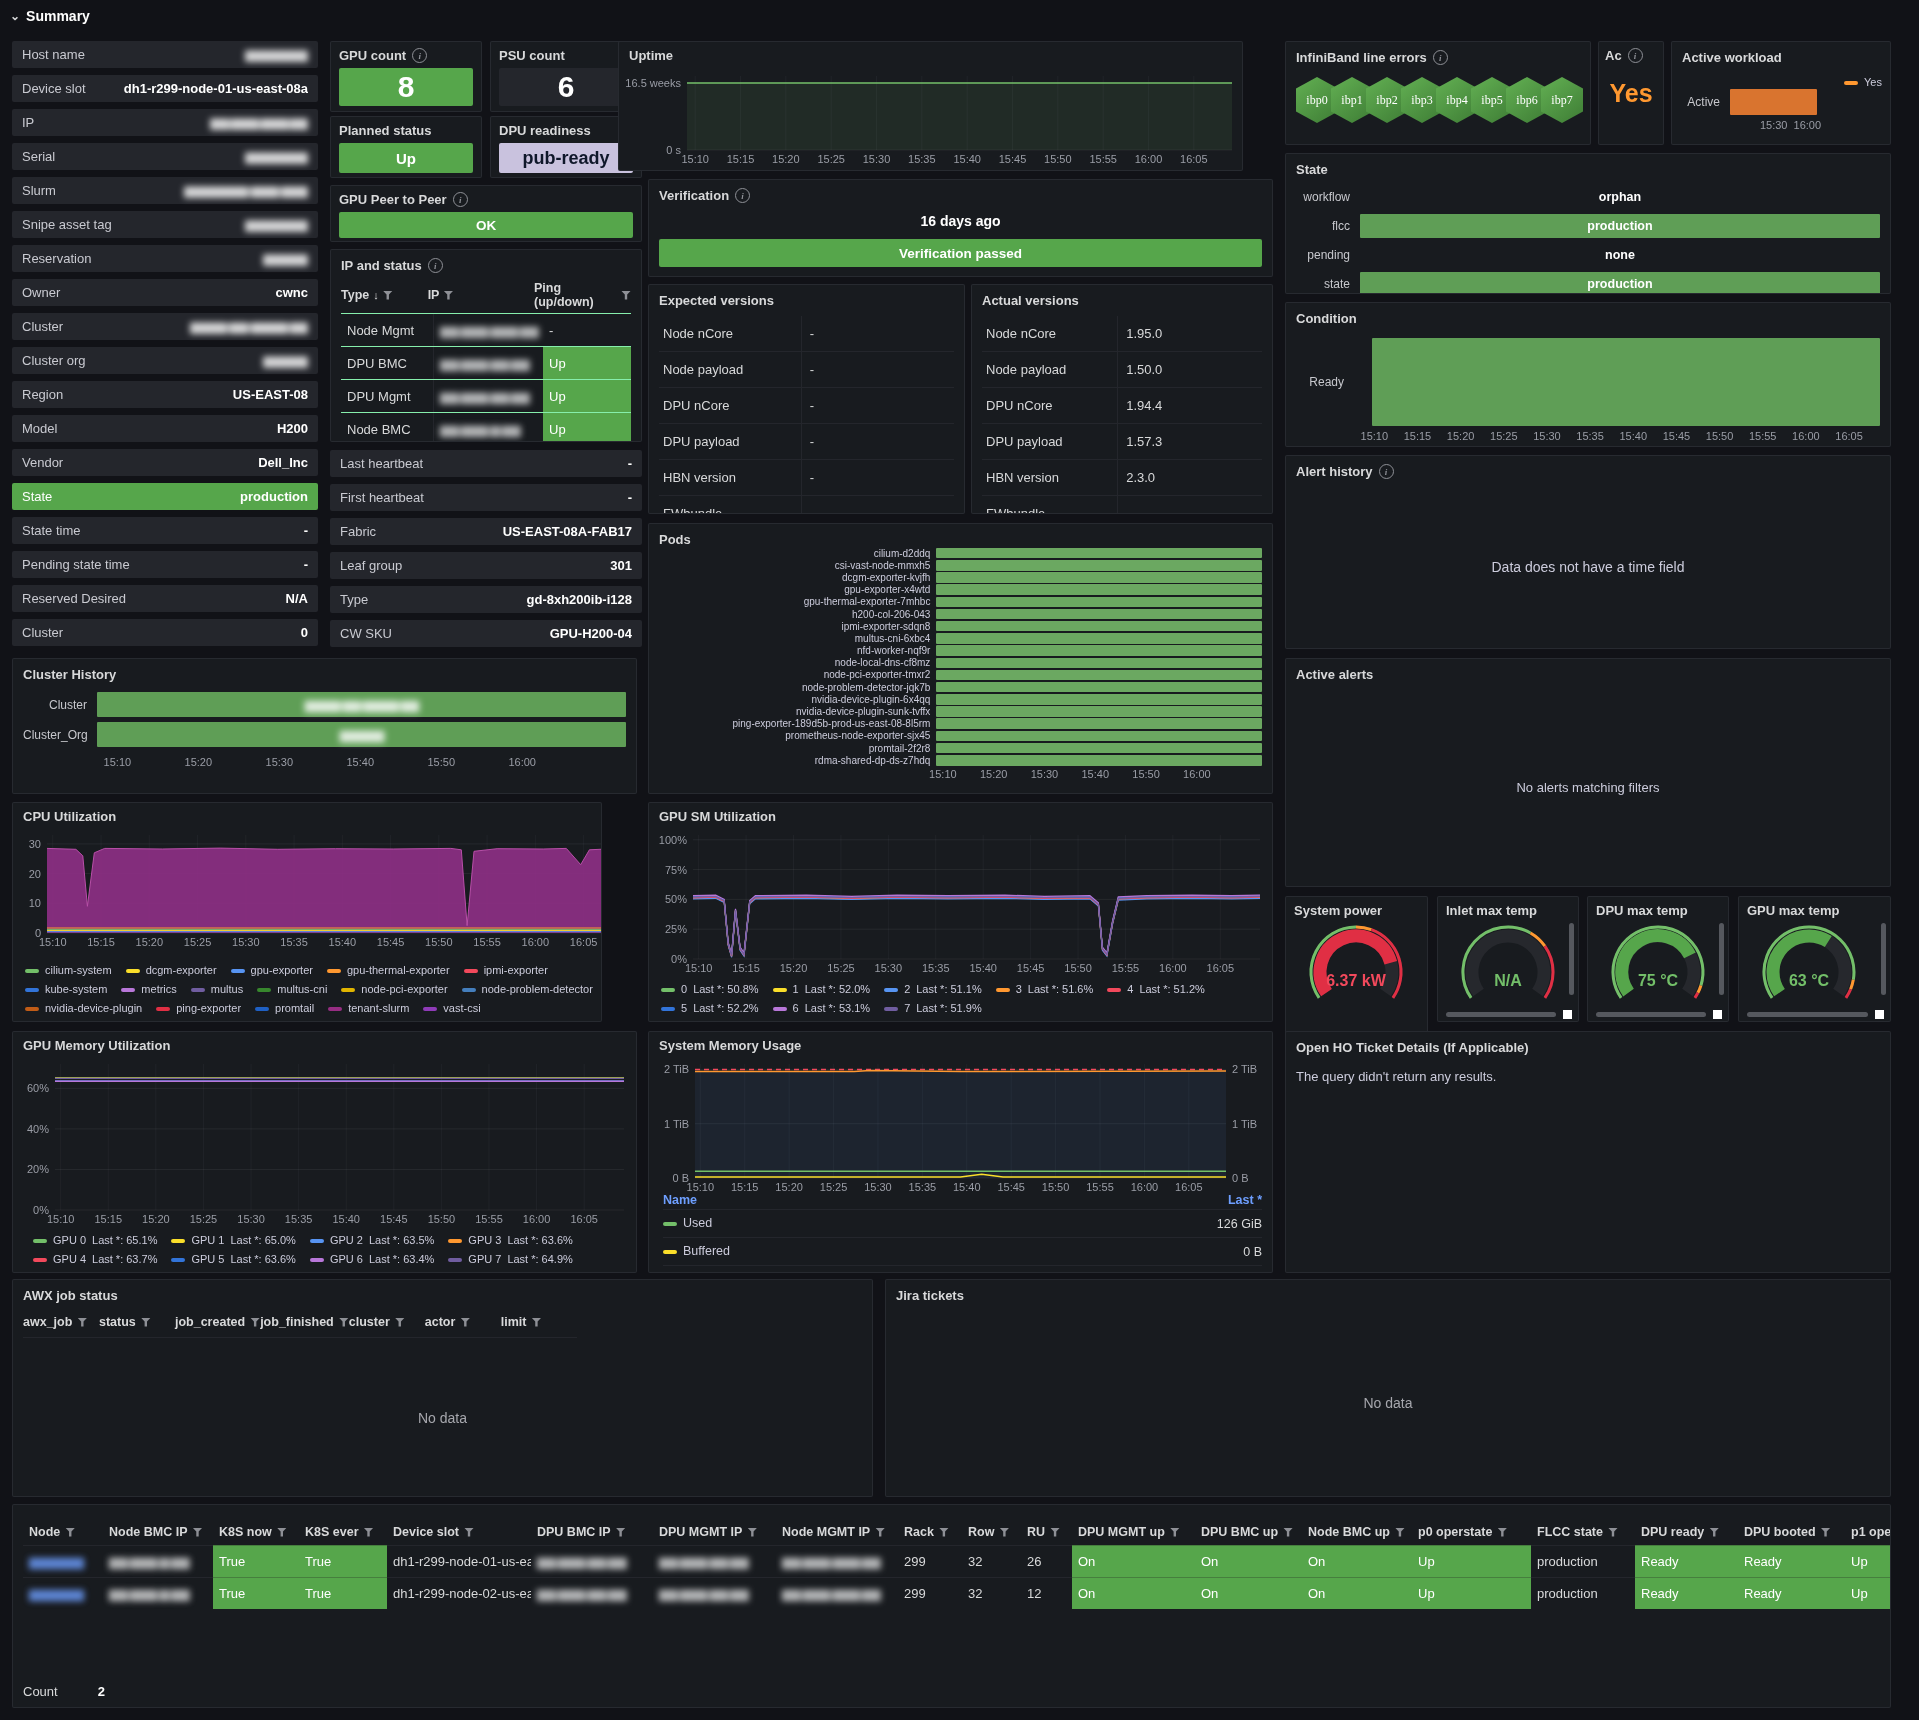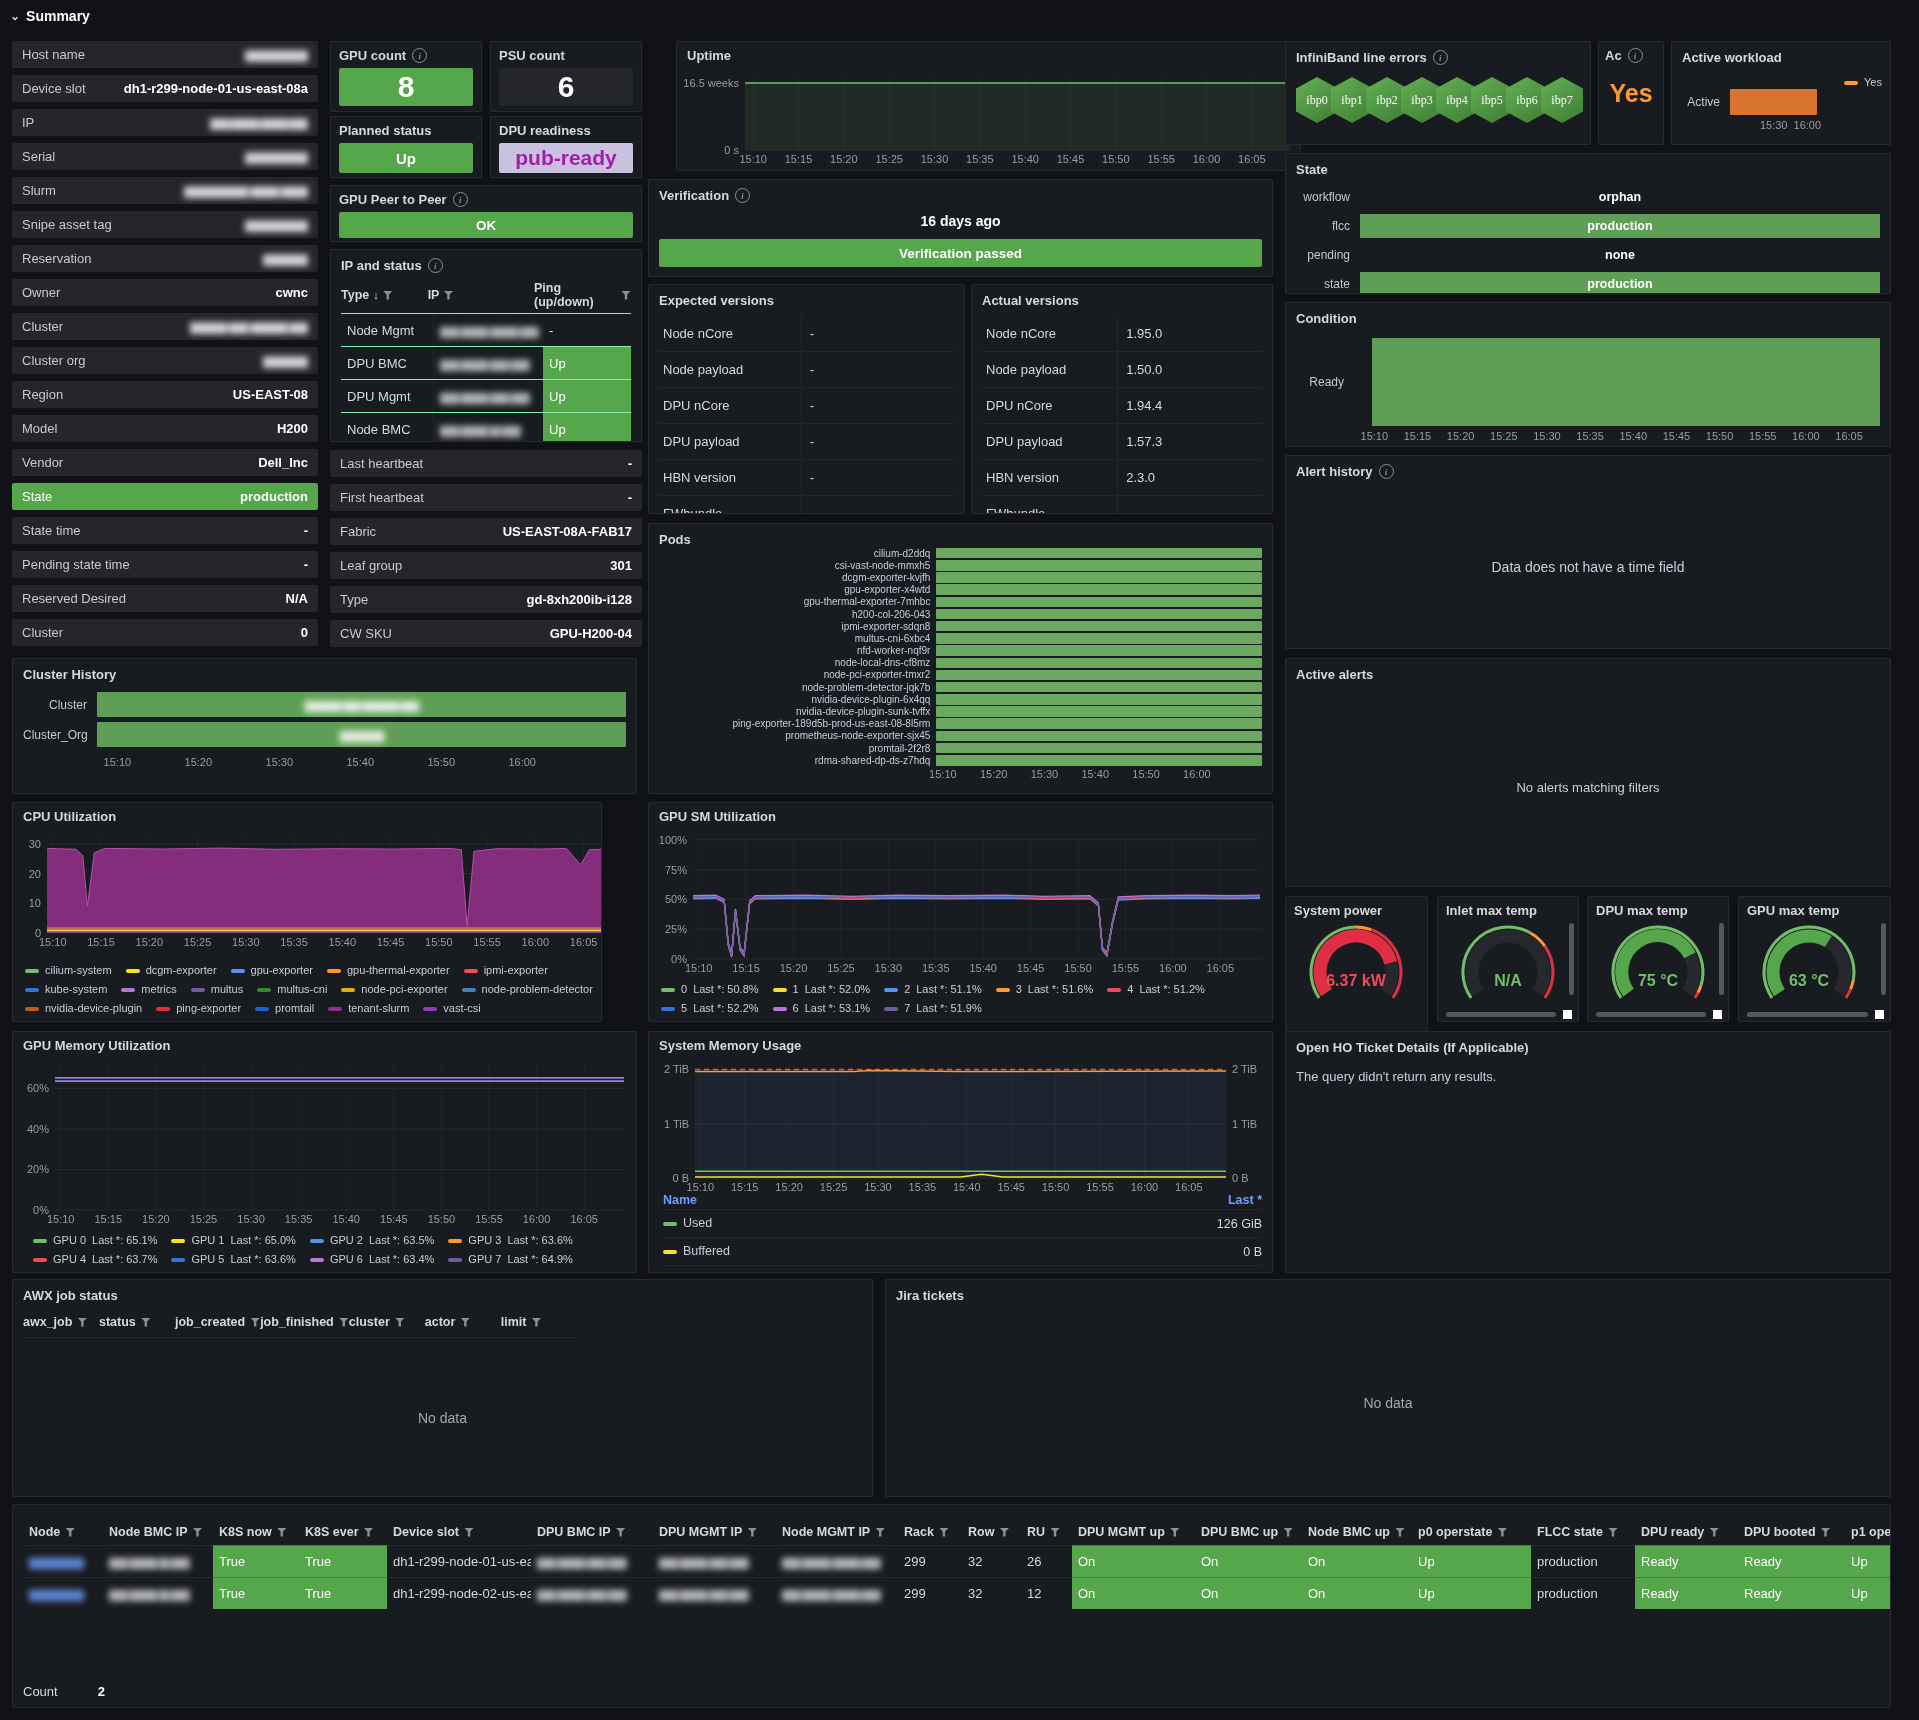--- a/index.html
+++ b/index.html
@@ -171,21 +171,21 @@
   <div class="panel" style="left:330px;top:116px;width:152px;height:62px;padding:6px 8px;">
     <div class="ptitle">
         <span>Planned status</span>
       </div>
     <div class="bigcell" style="height:30px;margin-top:5px;background:#56A64B;font-size:15px;">Up</div>
   </div>
   <div class="panel" style="left:490px;top:116px;width:152px;height:62px;padding:6px 8px;">
     <div class="ptitle">
         <span>DPU readiness</span>
       </div>
-    <div class="bigcell" style="height:30px;margin-top:5px;background:#c9c2de;color:#a21caf;font-size:21px;">pub-ready</div>
+    <div class="bigcell" style="height:30px;margin-top:5px;background:#c9c2de;color:#0f172a;font-size:18px;">pub-ready</div>
   </div>
   <div class="panel" style="left:330px;top:185px;width:312px;height:57px;padding:6px 8px;">
     <div class="ptitle">
         <span>GPU Peer to Peer</span>
         <span class="info">i</span>
       </div>
     <div class="bigcell" style="height:26px;margin-top:5px;background:#56A64B;font-size:13.5px;">OK</div>
   </div>
 
   <div class="panel" style="left:330px;top:249px;width:312px;height:193px;padding:8px 10px;">
@@ -282,21 +282,21 @@
             <span class="tick" style="left: 17.6%; top: 4px;">15:20</span>
             <span class="tick" style="left: 33.2%; top: 4px;">15:30</span>
             <span class="tick" style="left: 48.8%; top: 4px;">15:40</span>
             <span class="tick" style="left: 64.4%; top: 4px;">15:50</span>
             <span class="tick" style="left: 80%; top: 4px;">16:00</span>
           </div>
         </div>
       </div>
   </div>
 
-  <div class="panel" style="left:676px;top:41px;width:625px;height:130px;padding:6px 10px;">
+  <div class="panel" style="left:618px;top:41px;width:625px;height:130px;padding:6px 10px;">
     <div class="ptitle">
         <span>Uptime</span>
       </div>
     <div style="position:absolute;left:4px;right:4px;top:28px;bottom:4px;">
         <svg width="615" height="96">
           <line x1="64" y1="12.912087912087912" x2="609" y2="12.912087912087912" stroke="rgba(204,204,220,0.08)"></line>
           <text x="58" y="16.912087912087912" text-anchor="end" font-size="11" fill="#9a9da6" font-family="Liberation Sans, sans-serif">16.5 weeks</text>
           <line x1="64" y1="80" x2="609" y2="80" stroke="rgba(204,204,220,0.08)"></line>
           <text x="58" y="84" text-anchor="end" font-size="11" fill="#9a9da6" font-family="Liberation Sans, sans-serif">0 s</text>
           <line x1="72.175" y1="6" x2="72.175" y2="80" stroke="rgba(204,204,220,0.05)"></line>

